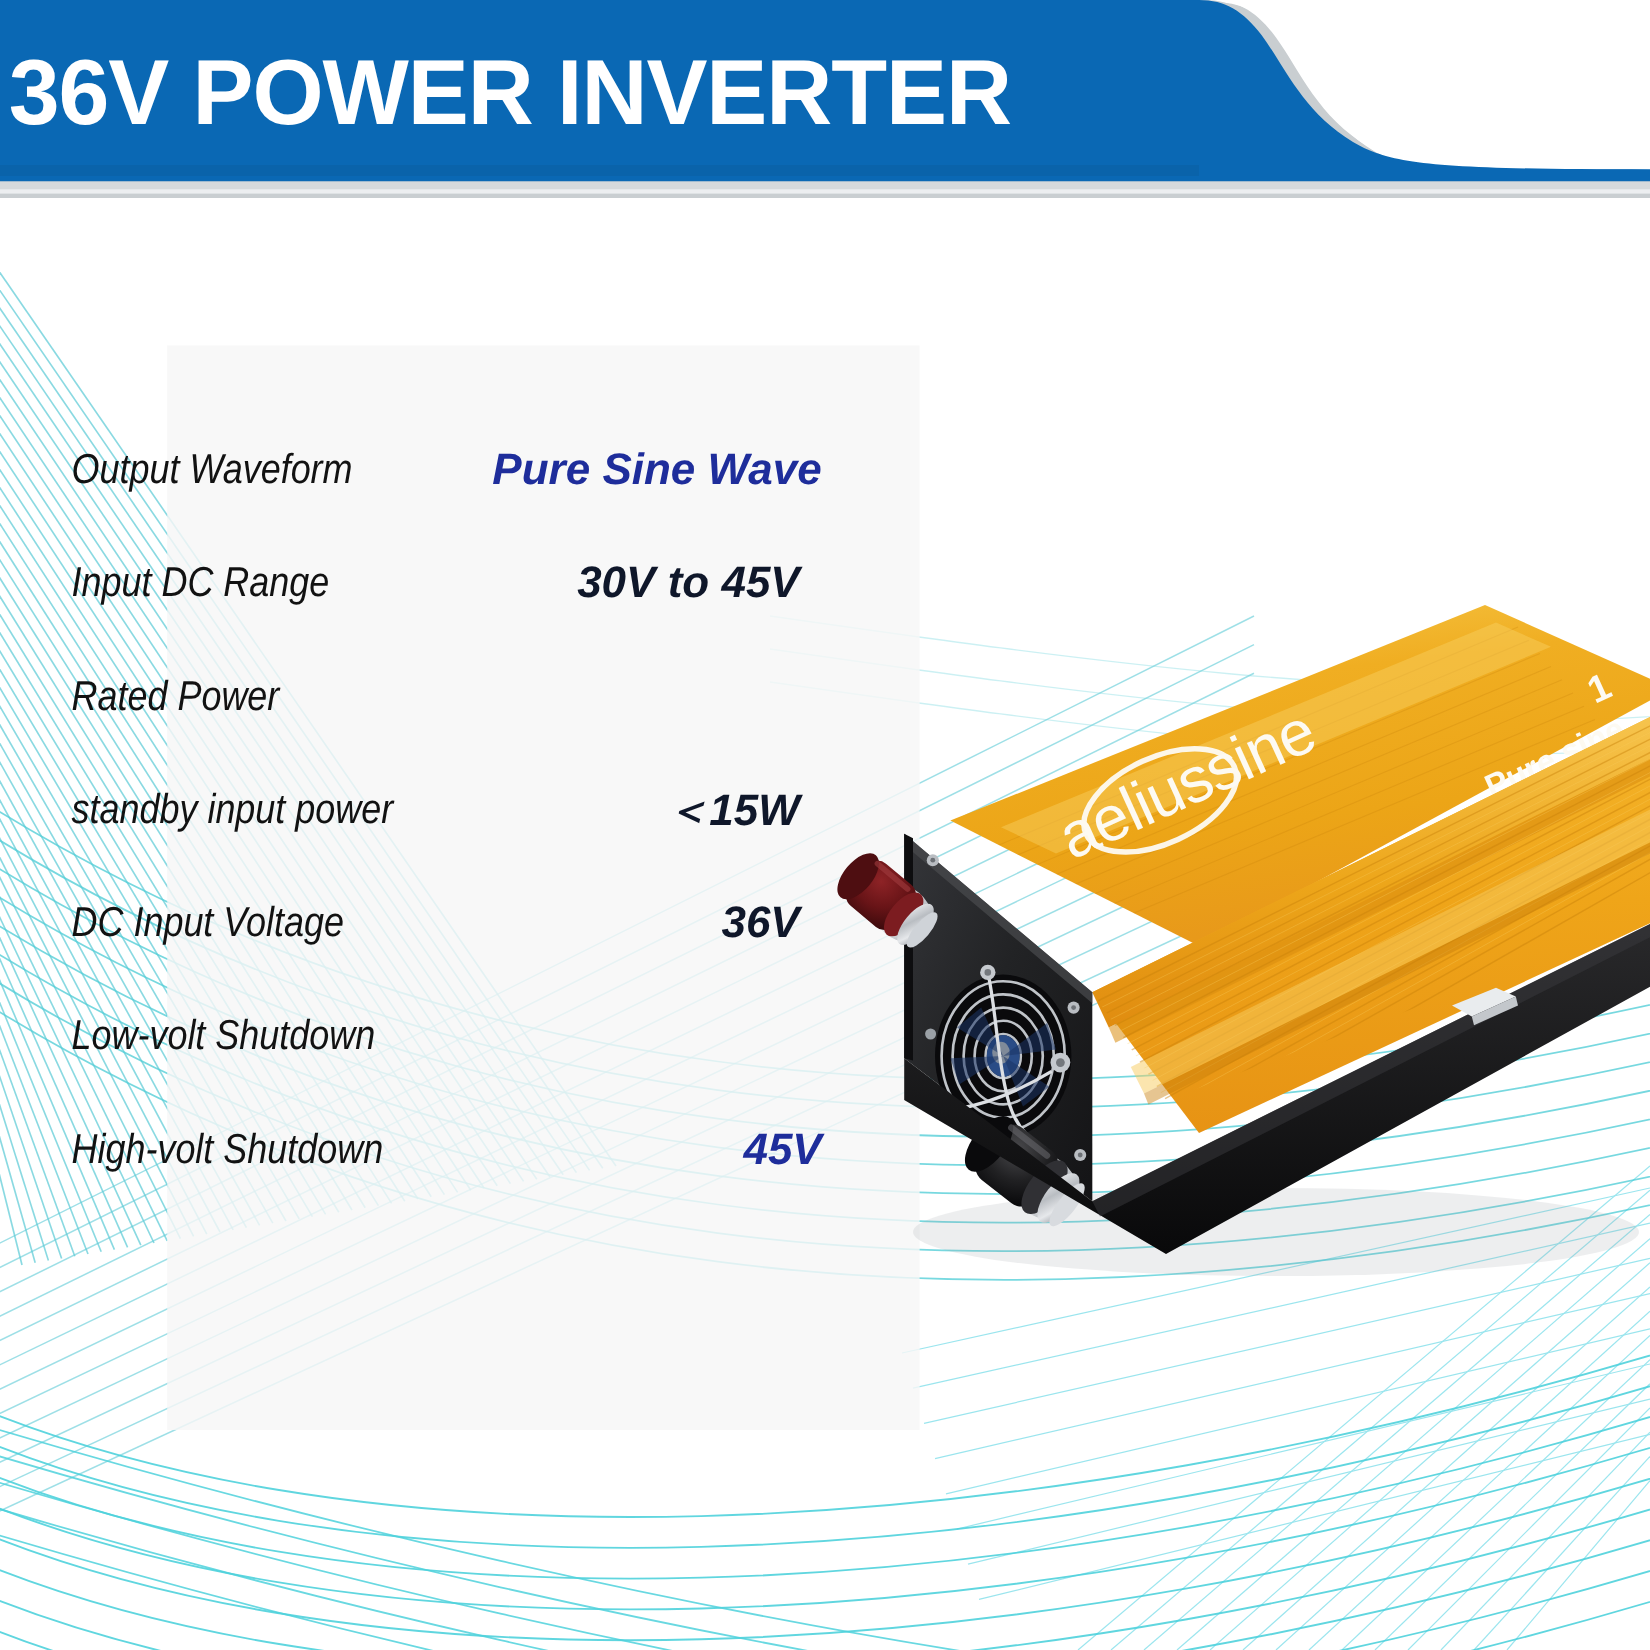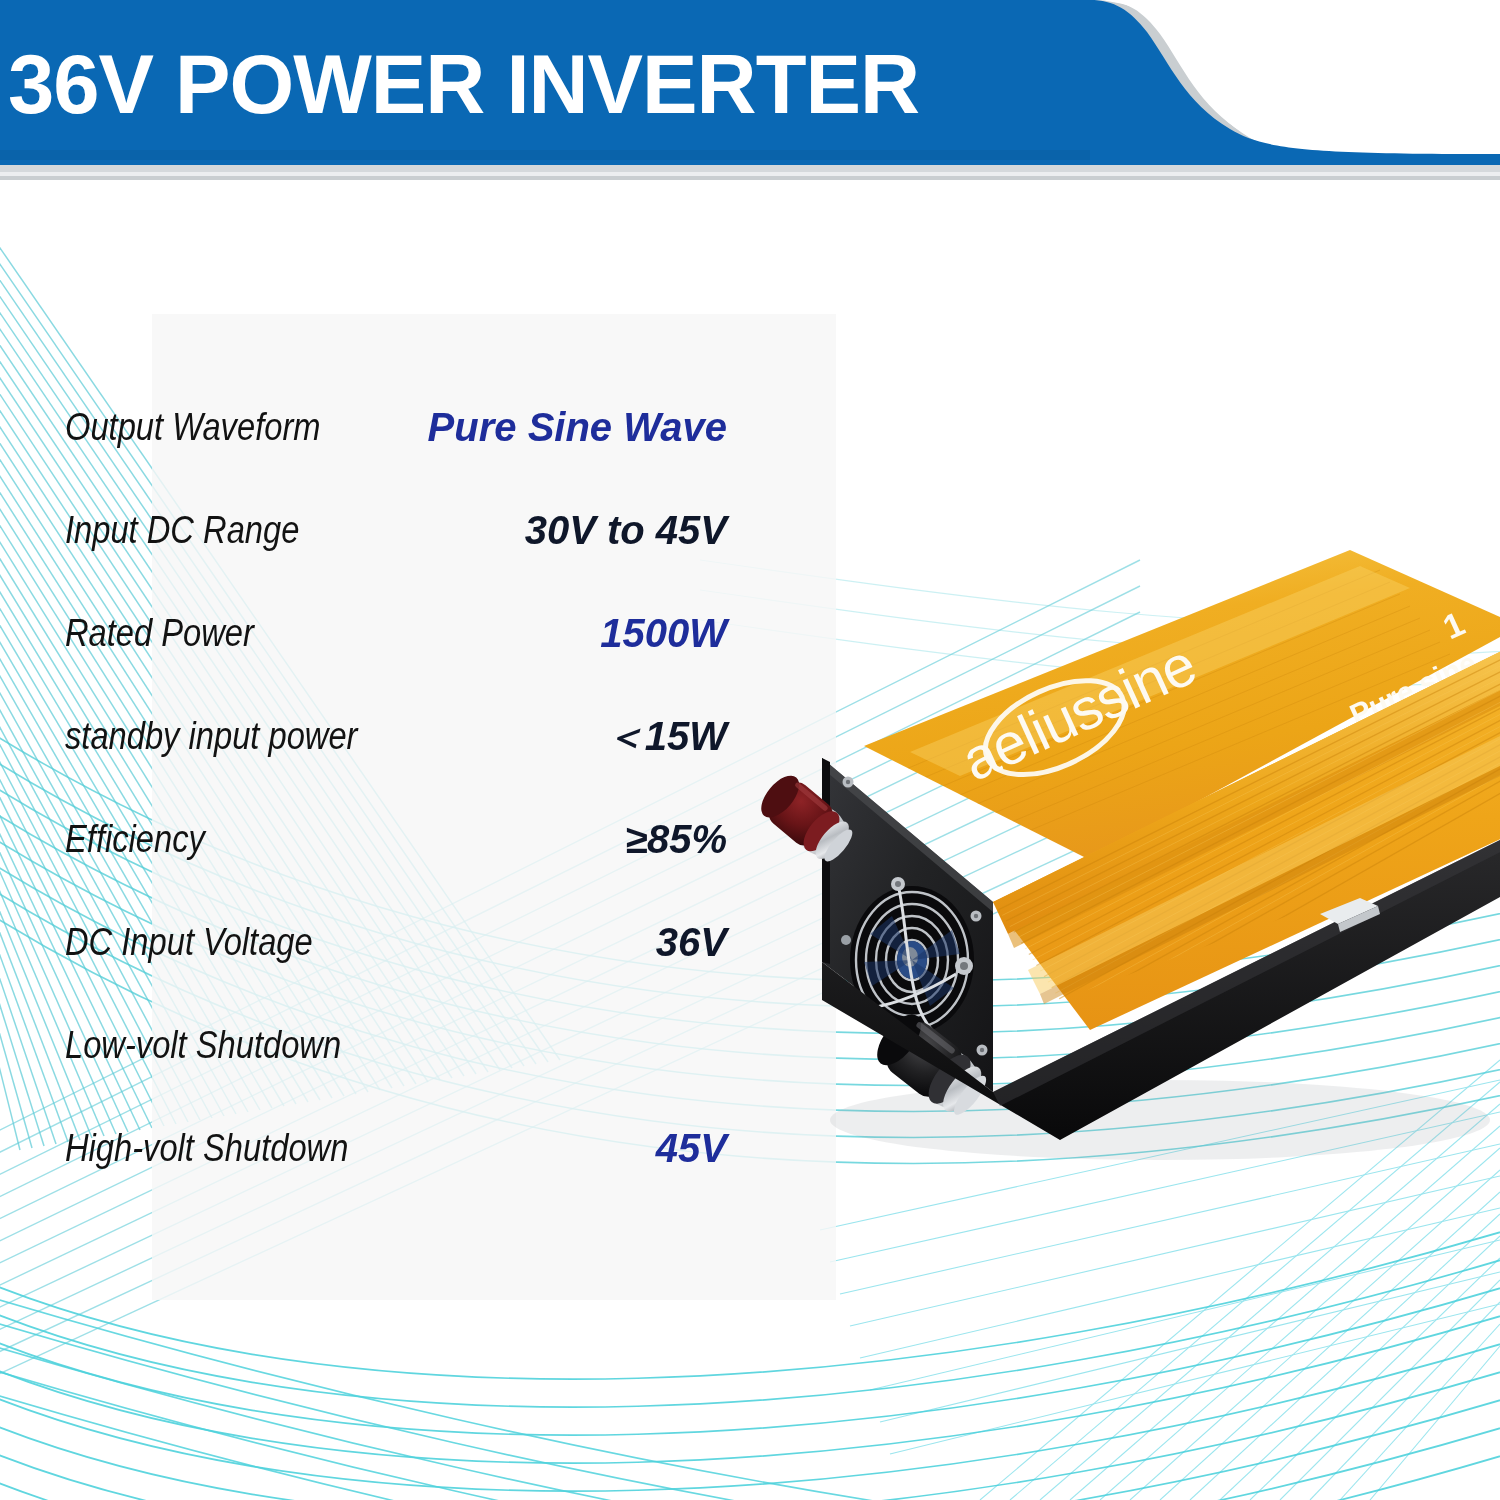--- a/index.html
+++ b/index.html
@@ -43,21 +43,21 @@
     font-family:"Liberation Sans", sans-serif;
     transform:scaleX(0.86);transform-origin:left center;
   }
   .spec-value{
     position:absolute;left:0;width:727px;text-align:right;
     font-style:italic;font-weight:700;
     font-size:40px;color:#0f172a;
     white-space:nowrap;
     font-family:"Liberation Sans", sans-serif;
   }
-  .spec-value.deep{color:#1e2d9b;}
+  .spec-value.deep{color:#1e2d9b;padding-left:20px;}
 
   
   .product{position:absolute;left:760px;top:530px;width:760px;height:740px;}
 </style>
 </head>
 <body>
 
 <div id="stage">
 
   <svg class="bg-art" viewBox="0 0 1500 1500" preserveAspectRatio="none">
@@ -241,33 +241,28 @@
       <div class="spec-value deep">Pure Sine Wave</div>
     </div>
 
     <div class="spec-row">
       <div class="spec-label">Input DC Range</div>
       <div class="spec-value">30V to 45V</div>
     </div>
 
     <div class="spec-row">
       <div class="spec-label">Rated Power</div>
-      <div class="spec-value deep">1500W</div>
     </div>
 
 
     <div class="spec-row">
       <div class="spec-label">standby input power</div>
       <div class="spec-value">＜15W</div>
     </div>
 
-    <div class="spec-row">
-      <div class="spec-label">Efficiency</div>
-      <div class="spec-value">≥85%</div>
-    </div>
 
     <div class="spec-row">
       <div class="spec-label">DC Input Voltage</div>
       <div class="spec-value">36V</div>
     </div>
 
     <div class="spec-row">
       <div class="spec-label">Low-volt Shutdown</div>
     </div>
 

